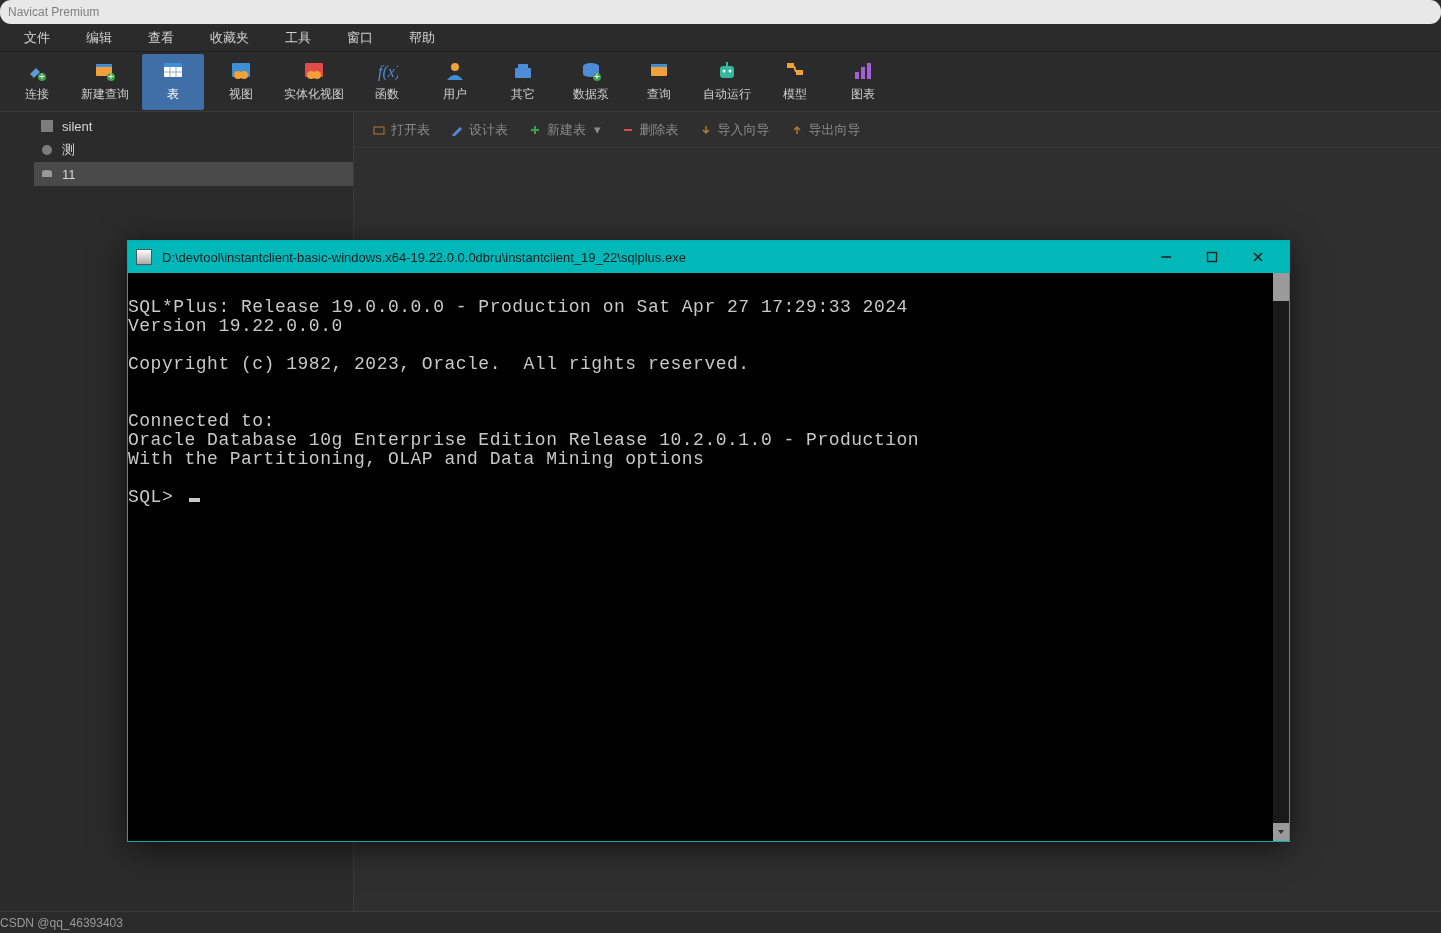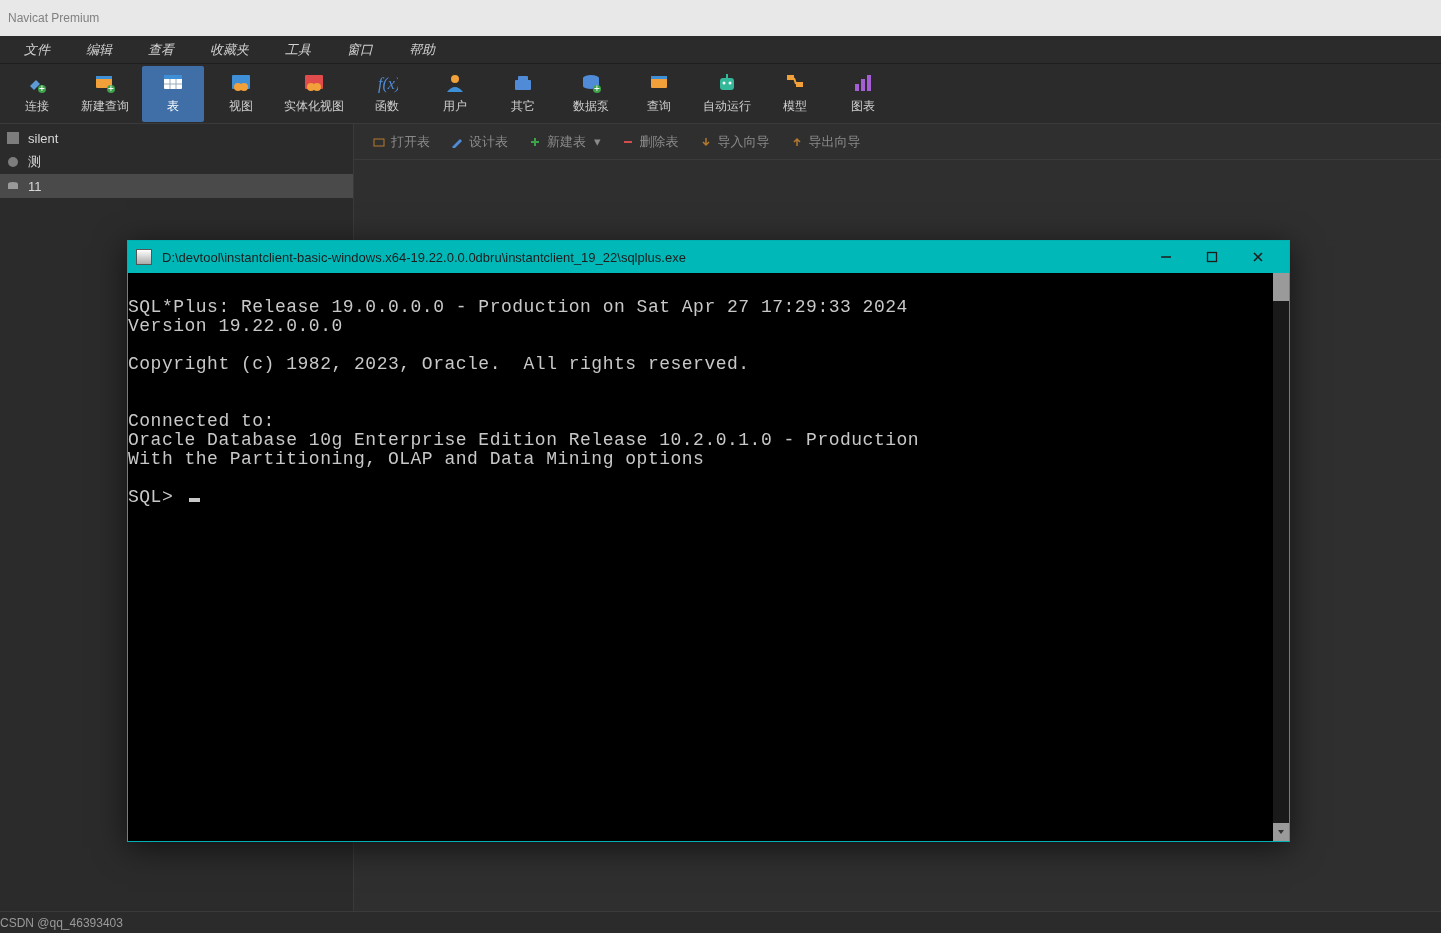--- a/index.html
+++ b/index.html
@@ -7,30 +7,31 @@
     width:1441px; height:933px;
     background:#2b2b2b;
     font-family: "Microsoft YaHei", "Segoe UI", sans-serif;
     font-size:13px;
     color:#d0d0d0;
     overflow:hidden;
     position:relative;
   }
   
   .titlebar {
-    height:36px; background:#e8e8e8; color:#808080;
+    height:24px; background:#e8e8e8; color:#808080;
     padding-left:8px; display:flex; align-items:center;
     font-size:12px;
+    border-radius:11px;
   }
   .menubar {
     height:28px; background:#2b2b2b;
     display:flex; align-items:center; padding-left:6px;
     border-bottom:1px solid #1e1e1e;
   }
-  .menubar .mi { padding:4px 18px; color:#d2d2d2; font-size:13px; cursor:default;font-style:italic;}
+  .menubar .mi { padding:4px 18px; color:#d2d2d2; font-size:13px; cursor:default;}
   .ribbon {
     height:60px; background:#2b2b2b;
     display:flex; align-items:center; padding-left:6px;
     border-bottom:1px solid #3a3a3a;
   }
   .rb {
     display:flex; flex-direction:column; align-items:center; justify-content:center;
     min-width:62px; height:56px; margin-right:6px; padding:0 6px;
     color:#cfcfcf; font-size:12px; gap:4px; cursor:default;
   }
@@ -42,20 +43,21 @@
     display:flex; height:calc(100% - 22px - 28px - 60px - 22px);
   }
   .sidebar {
     width:354px; background:#2b2b2b; border-right:1px solid #3a3a3a;
     padding-top:2px;
   }
   .sb-item {
     display:flex; align-items:center; gap:8px;
     height:24px; padding-left:6px; color:#d8d8d8; font-size:13px;
     cursor:default;
+    margin-left:34px;
   }
   .sb-item.sel { background:#4a4a4a; }
   .sb-ico { width:14px; height:14px; display:inline-flex; align-items:center; justify-content:center;}
   
   .main { flex:1; display:flex; flex-direction:column; background:#2f2f2f;}
   .tabbar {
     height:34px; display:flex; align-items:flex-end; background:#2b2b2b;
     border-bottom:1px solid #3a3a3a; padding-left:10px;
   }
   .tab {

